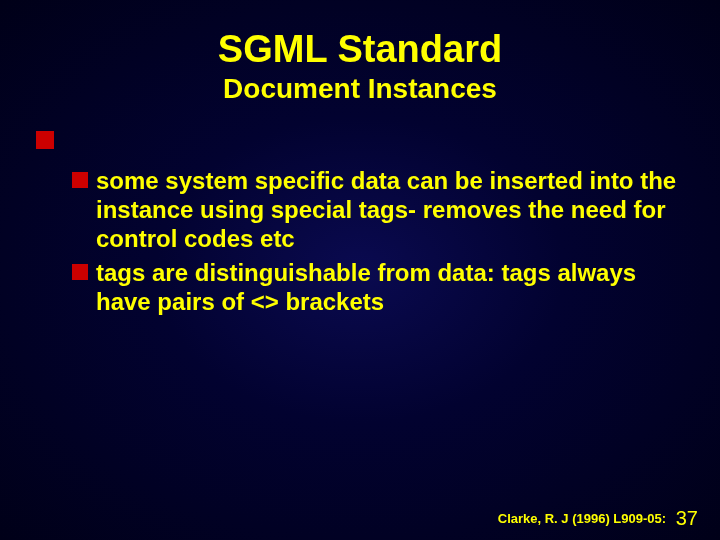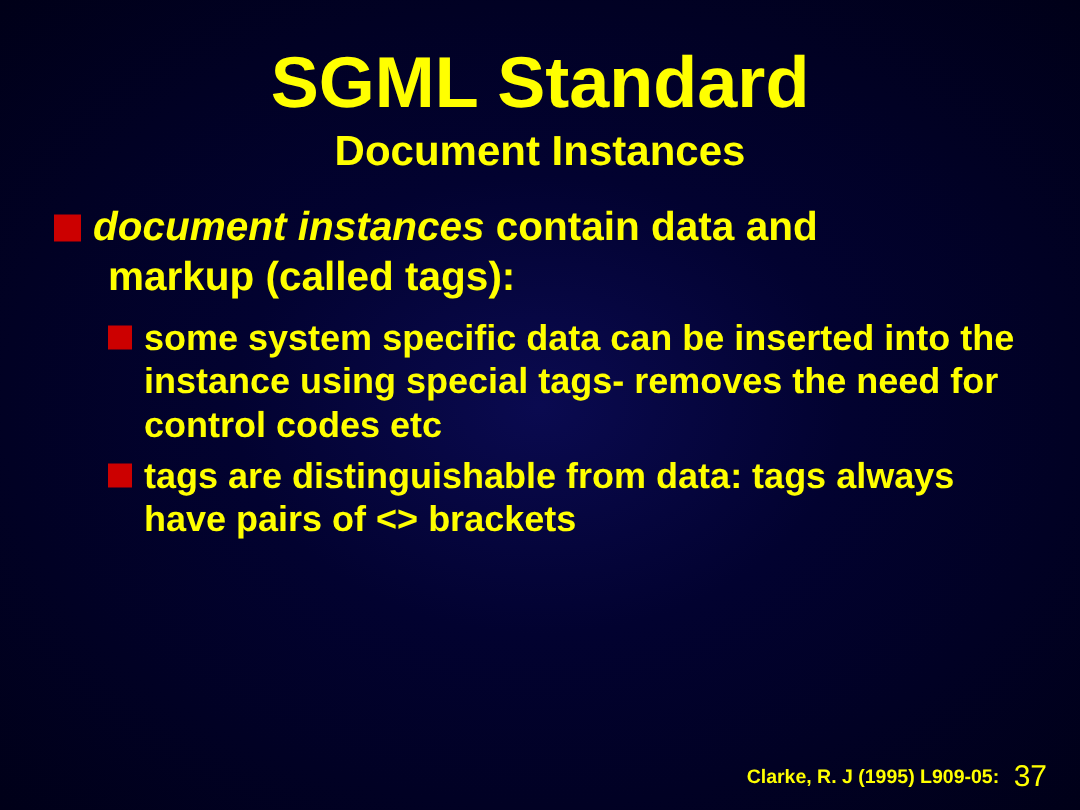--- a/index.html
+++ b/index.html
@@ -17,21 +17,21 @@
   }
   .slide {
     padding: 20px 30px 10px 30px;
     box-sizing: border-box;
     width: 100%;
     height: 100%;
   }
   .title {
     text-align: center;
     font-weight: bold;
-    font-size: 48px;
+    font-size: 38px;
     color: #ffff00;
     margin-top: 8px;
     margin-bottom: 0px;
   }
   .subtitle {
     text-align: center;
     font-weight: bold;
     font-size: 28px;
     color: #ffff00;
     margin-top: 2px;
@@ -112,35 +112,34 @@
 <body>
 
 <div class="slide">
 
   <div class="title">SGML Standard</div>
   <div class="subtitle">Document Instances</div>
 
   <div class="body">
 
     <div class="level1">
-      <span class="bullet1"></span><span class="lead"><span class="emph">document instances</span><span> contain data and</span></span>
-      <span class="indent">markup (called tags):</span>
+      <span class="bullet1"></span>
     </div>
 
     <div class="level2">
       <div class="l2item">
         <div class="bullet2"></div>
         <div class="l2text">some system specific data can be inserted into the instance using special tags- removes the need for control codes etc</div>
       </div>
       <div class="l2item">
         <div class="bullet2"></div>
         <div class="l2text">tags are distinguishable from data: tags always have pairs of &lt;&gt; brackets</div>
       </div>
     </div>
 
   </div>
 
   <div class="footer">
-    <span class="cite">Clarke, R. J (1995) L909-05:</span>
+    <span class="cite">Clarke, R. J (1996) L909-05:</span>
     <span class="pnum">37</span>
   </div>
 
 </div>
 
 </body></html>

